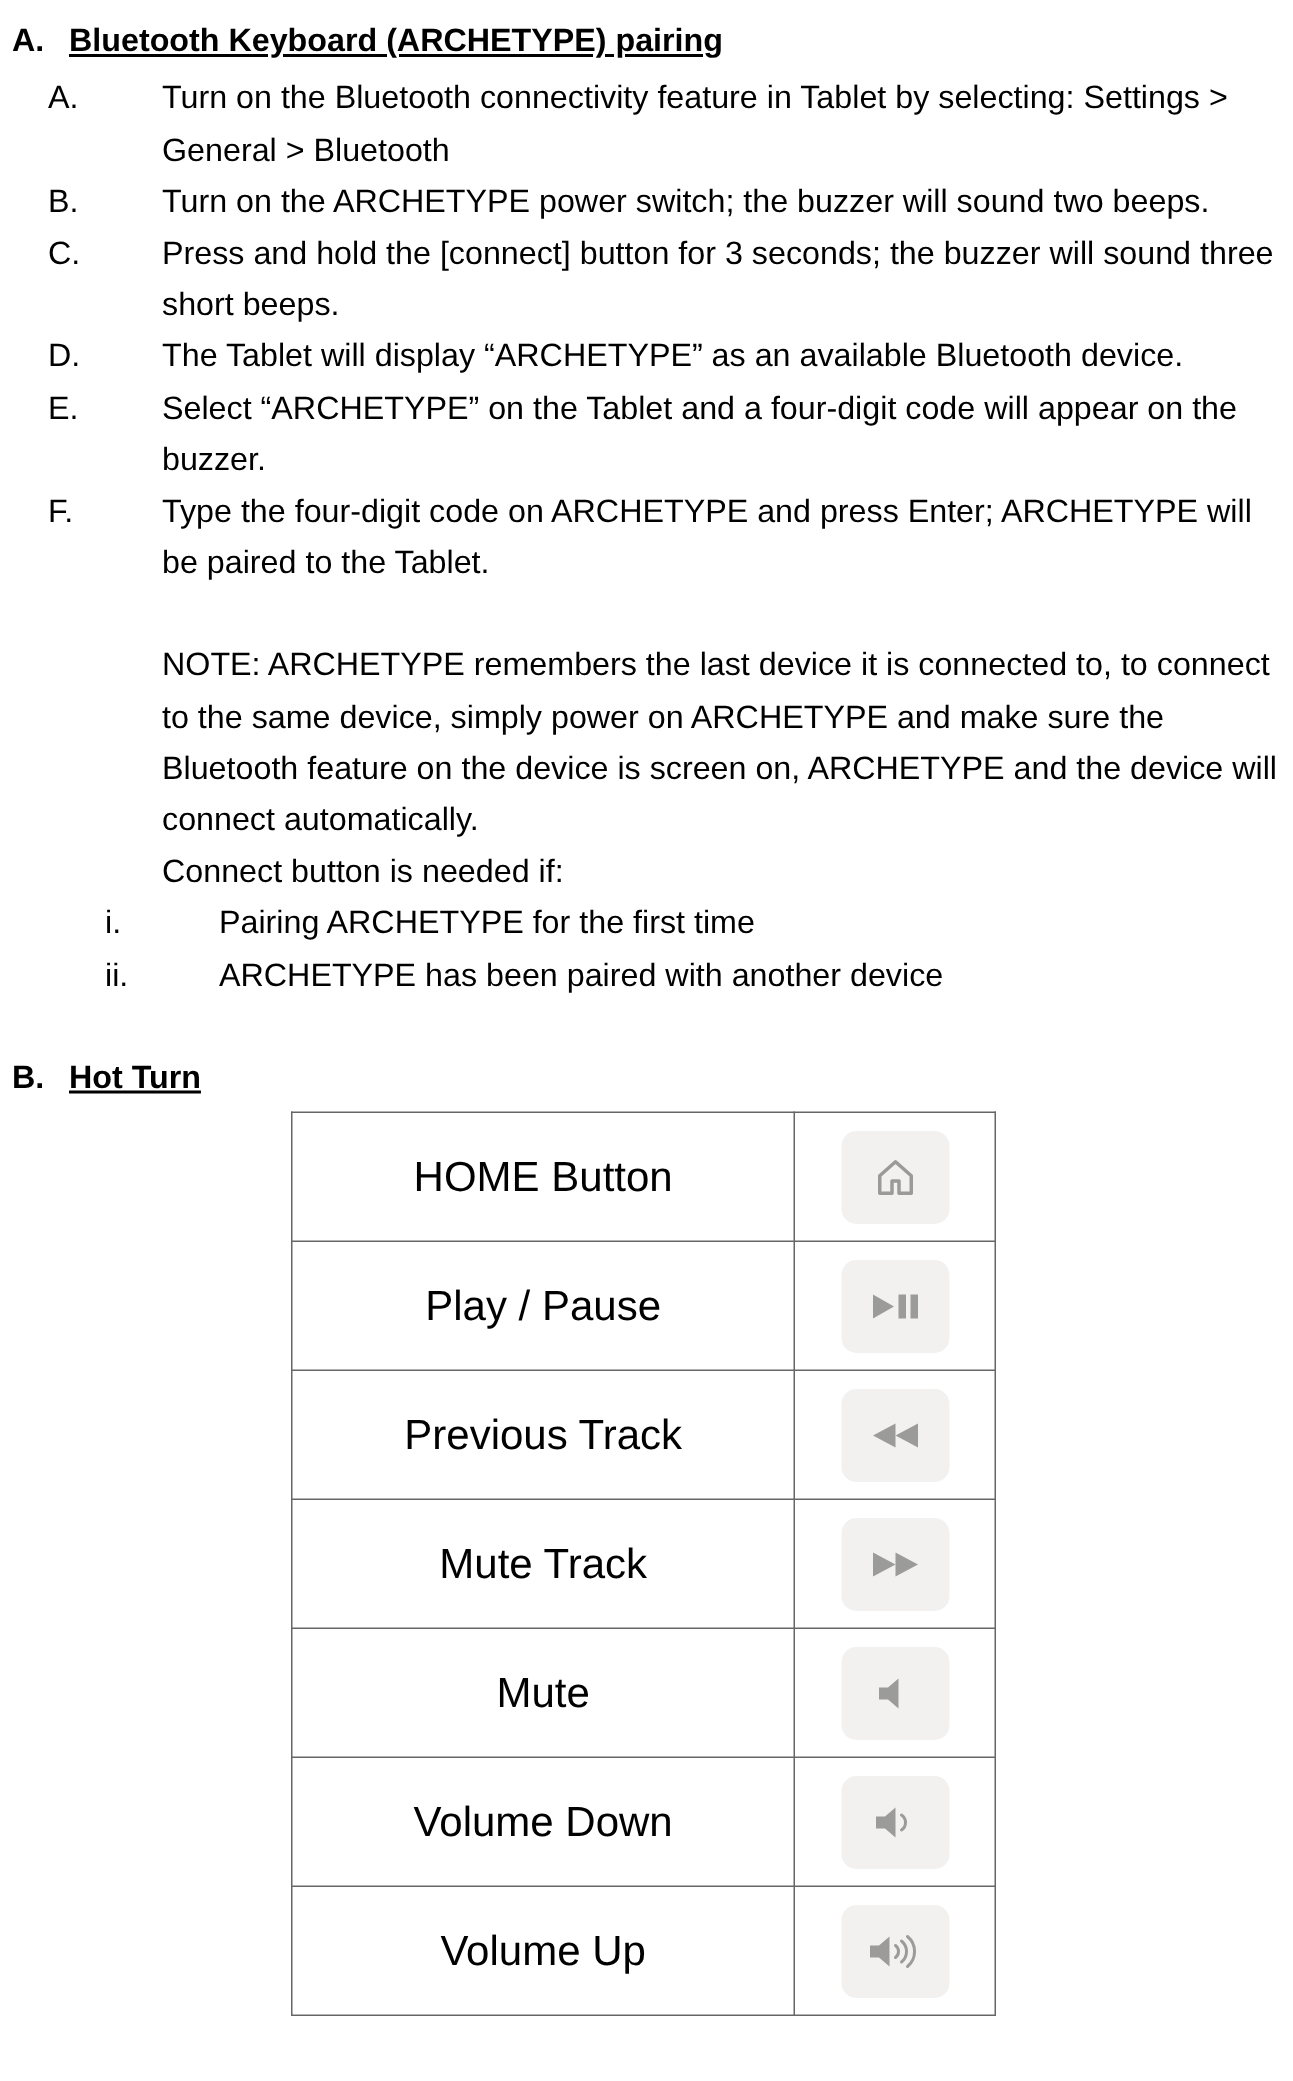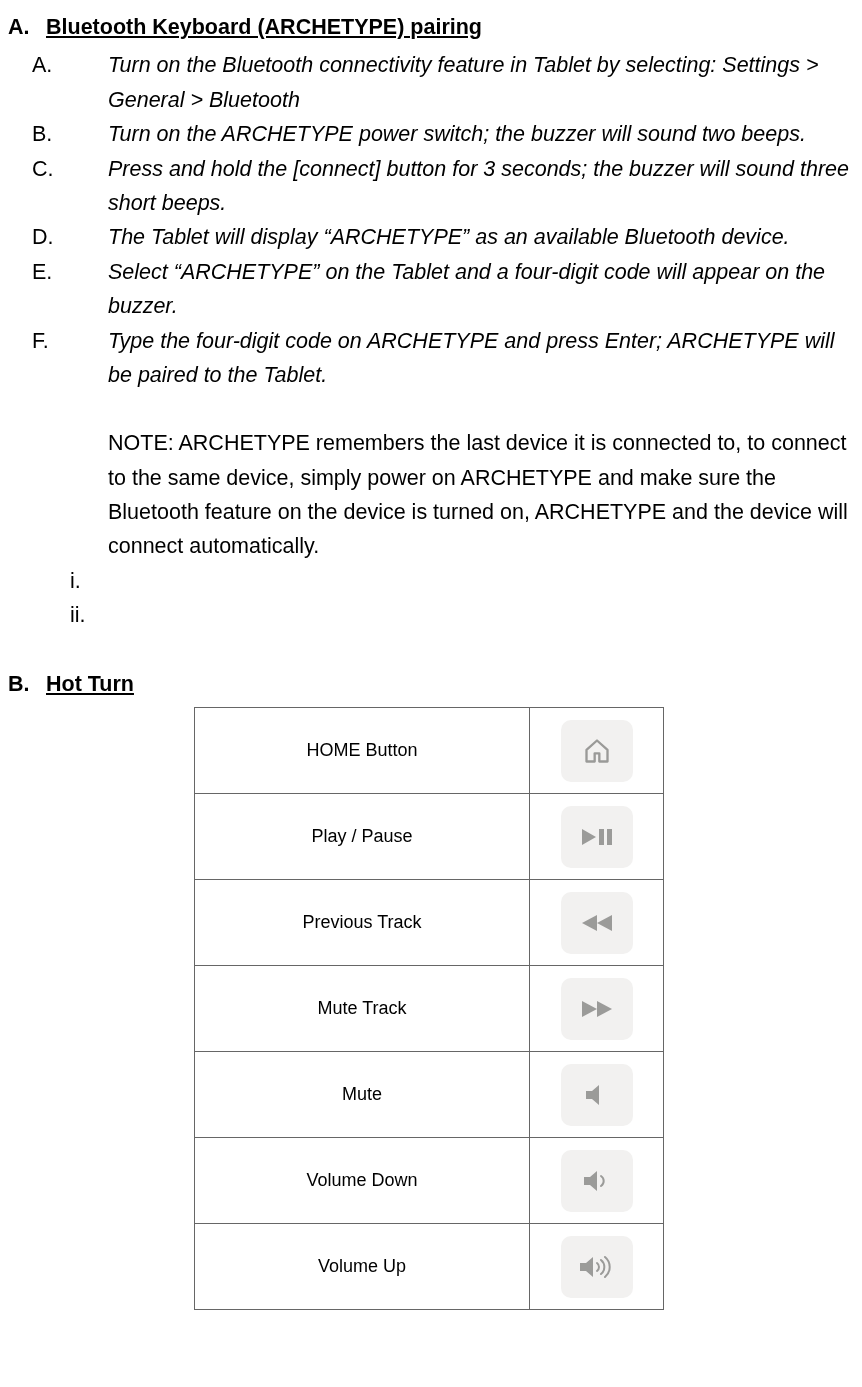--- a/index.html
+++ b/index.html
@@ -32,21 +32,20 @@
   .step {
     display: flex;
     margin-bottom: 0px;
   }
   .step-marker {
     width: 76px;
     flex-shrink: 0;
   }
   .step-text {
     flex: 1;
-    font-style: italic;
   }
   .note-block {
     padding-left: 100px;
     margin-top: 34px;
   }
   .sub-steps {
     padding-left: 56px;
   }
   .sub-step {
     display: flex;
@@ -66,21 +65,21 @@
     width: 470px;
   }
   .hotkeys-table td {
     border: 1px solid #666;
     height: 86px;
     vertical-align: middle;
   }
   .hotkeys-table td.label-cell {
     width: 336px;
     text-align: center;
-    font-size: 18px;
+    font-size: 28px;
   }
   .hotkeys-table td.icon-cell {
     width: 134px;
     text-align: center;
   }
   .keycap {
     display: inline-flex;
     align-items: center;
     justify-content: center;
     width: 72px;
@@ -121,29 +120,32 @@
     <span class="step-marker">E.</span>
     <span class="step-text">Select “ARCHETYPE” on the Tablet and a four-digit code will appear on the buzzer.</span>
   </div>
   <div class="step">
     <span class="step-marker">F.</span>
     <span class="step-text">Type the four-digit code on ARCHETYPE and press Enter; ARCHETYPE will be paired to the Tablet.</span>
   </div>
 </div>
 
 <div class="note-block">
-  <div>NOTE: ARCHETYPE remembers the last device it is connected to, to connect to the same device, simply power on ARCHETYPE and make sure the Bluetooth feature on the device is turned on, ARCHETYPE and the device will connect automatically.</div>
+  <div>NOTE: ARCHETYPE remembers the last device it is connected to, to connect to the same device, simply power on ARCHETYPE and make sure the Bluetooth feature on the device is screen on, ARCHETYPE and the device will connect automatically.</div>
+  <div>Connect button is needed if:</div>
 </div>
 
 <div class="sub-steps">
   <div class="sub-step">
     <span class="sub-marker">i.</span>
+    <span>Pairing ARCHETYPE for the first time</span>
   </div>
   <div class="sub-step">
     <span class="sub-marker">ii.</span>
+    <span>ARCHETYPE has been paired with another device</span>
   </div>
 </div>
 
 <div class="sectionB">
   <div class="section-heading">
     <span class="section-marker">B.</span>
     <span class="section-title">Hot Turn</span>
   </div>
 
   <table class="hotkeys-table">

